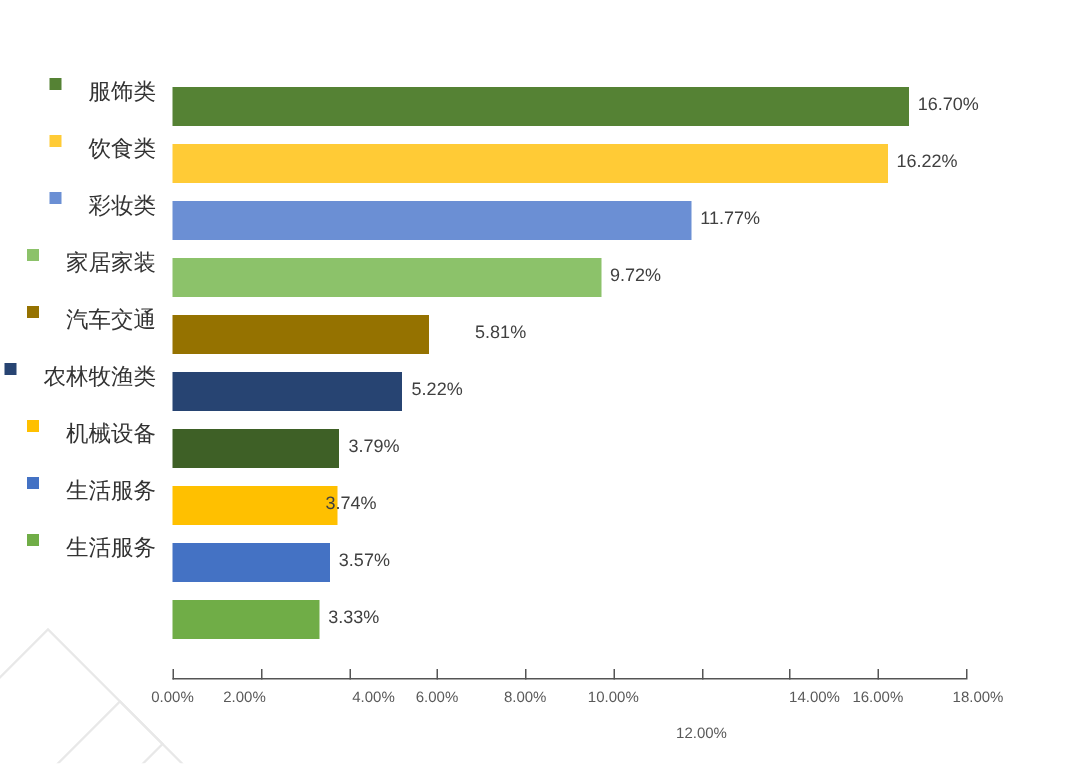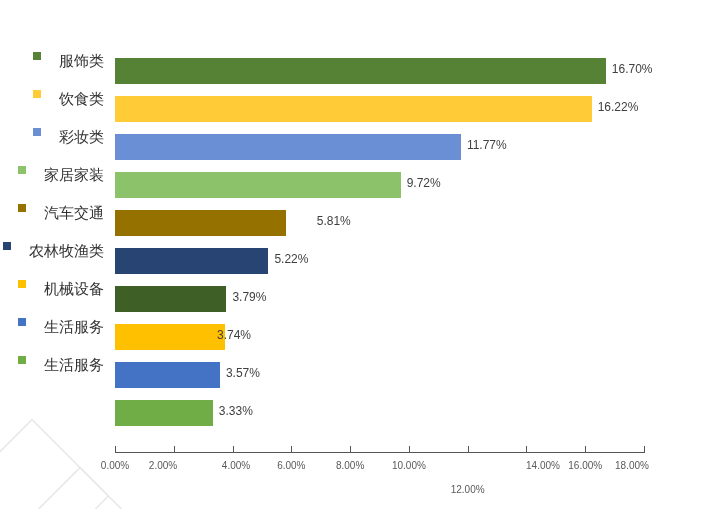--- a/index.html
+++ b/index.html
@@ -204,30 +204,30 @@
       </div>
     </div>
 
   <div class="axis-line"></div>
   <div id="x-axis-ticks">
       <div class="axis-tick" style="left: 115px;"></div>
       <div class="axis-tick-label" style="left: 115px;">0.00%</div>
       <div class="axis-tick" style="left: 173.778px;"></div>
       <div class="axis-tick-label" style="left: 163px;">2.00%</div>
       <div class="axis-tick" style="left: 232.556px;"></div>
-      <div class="axis-tick-label" style="left: 236px;">4.00%</div>
+      <div class="axis-tick-label" style="left: 249px;">4.00%</div>
       <div class="axis-tick" style="left: 291.333px;"></div>
       <div class="axis-tick-label" style="left: 291.333px;">6.00%</div>
       <div class="axis-tick" style="left: 350.111px;"></div>
       <div class="axis-tick-label" style="left: 350.111px;">8.00%</div>
       <div class="axis-tick" style="left: 408.889px;"></div>
       <div class="axis-tick-label" style="left: 408.889px; text-align: right;">10.00%</div>
       <div class="axis-tick" style="left: 467.667px;"></div>
       <div class="axis-tick-label" style="left: 467.667px; margin-top: 24px;">12.00%</div>
       <div class="axis-tick" style="left: 526.444px;"></div>
       <div class="axis-tick-label" style="left: 543px;">14.00%</div>
       <div class="axis-tick" style="left: 585.222px;"></div>
       <div class="axis-tick-label" style="left: 585.222px;">16.00%</div>
       <div class="axis-tick" style="left: 644px;"></div>
-      <div class="axis-tick-label" style="left: 632px;">18.00%</div>
+      <div class="axis-tick-label" style="left: 652px;">18.00%</div>
     </div>
 
 </div>
 
 </body></html>

